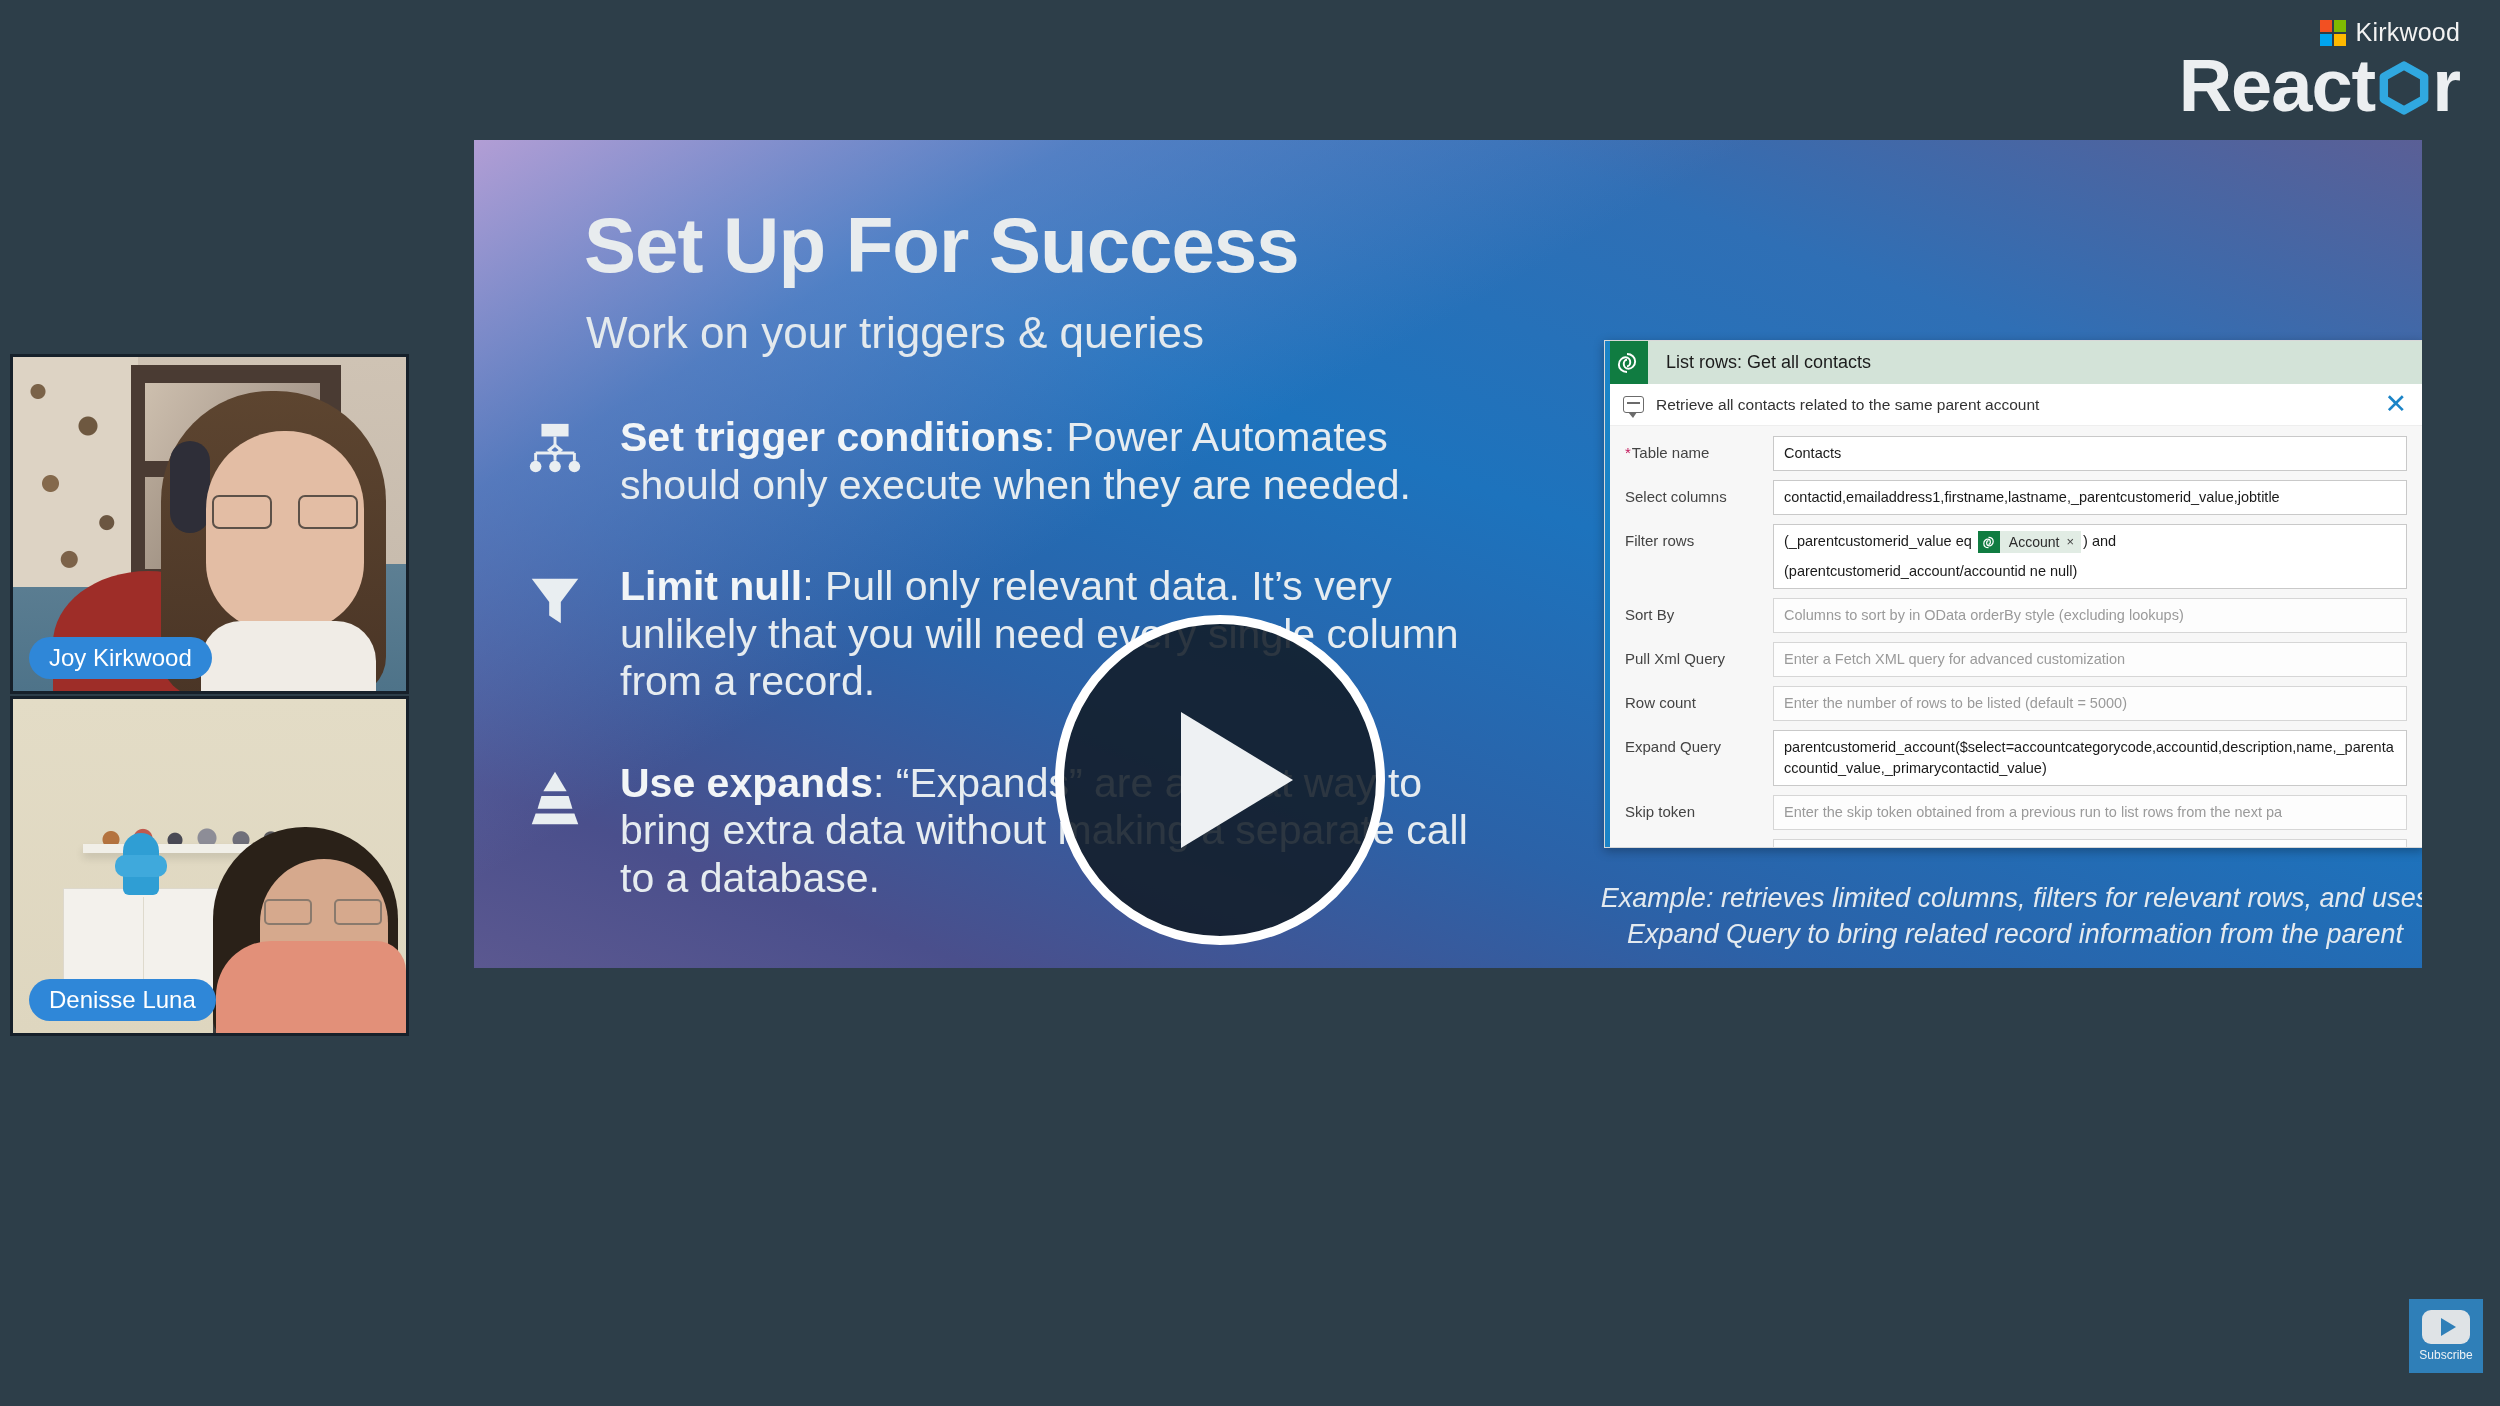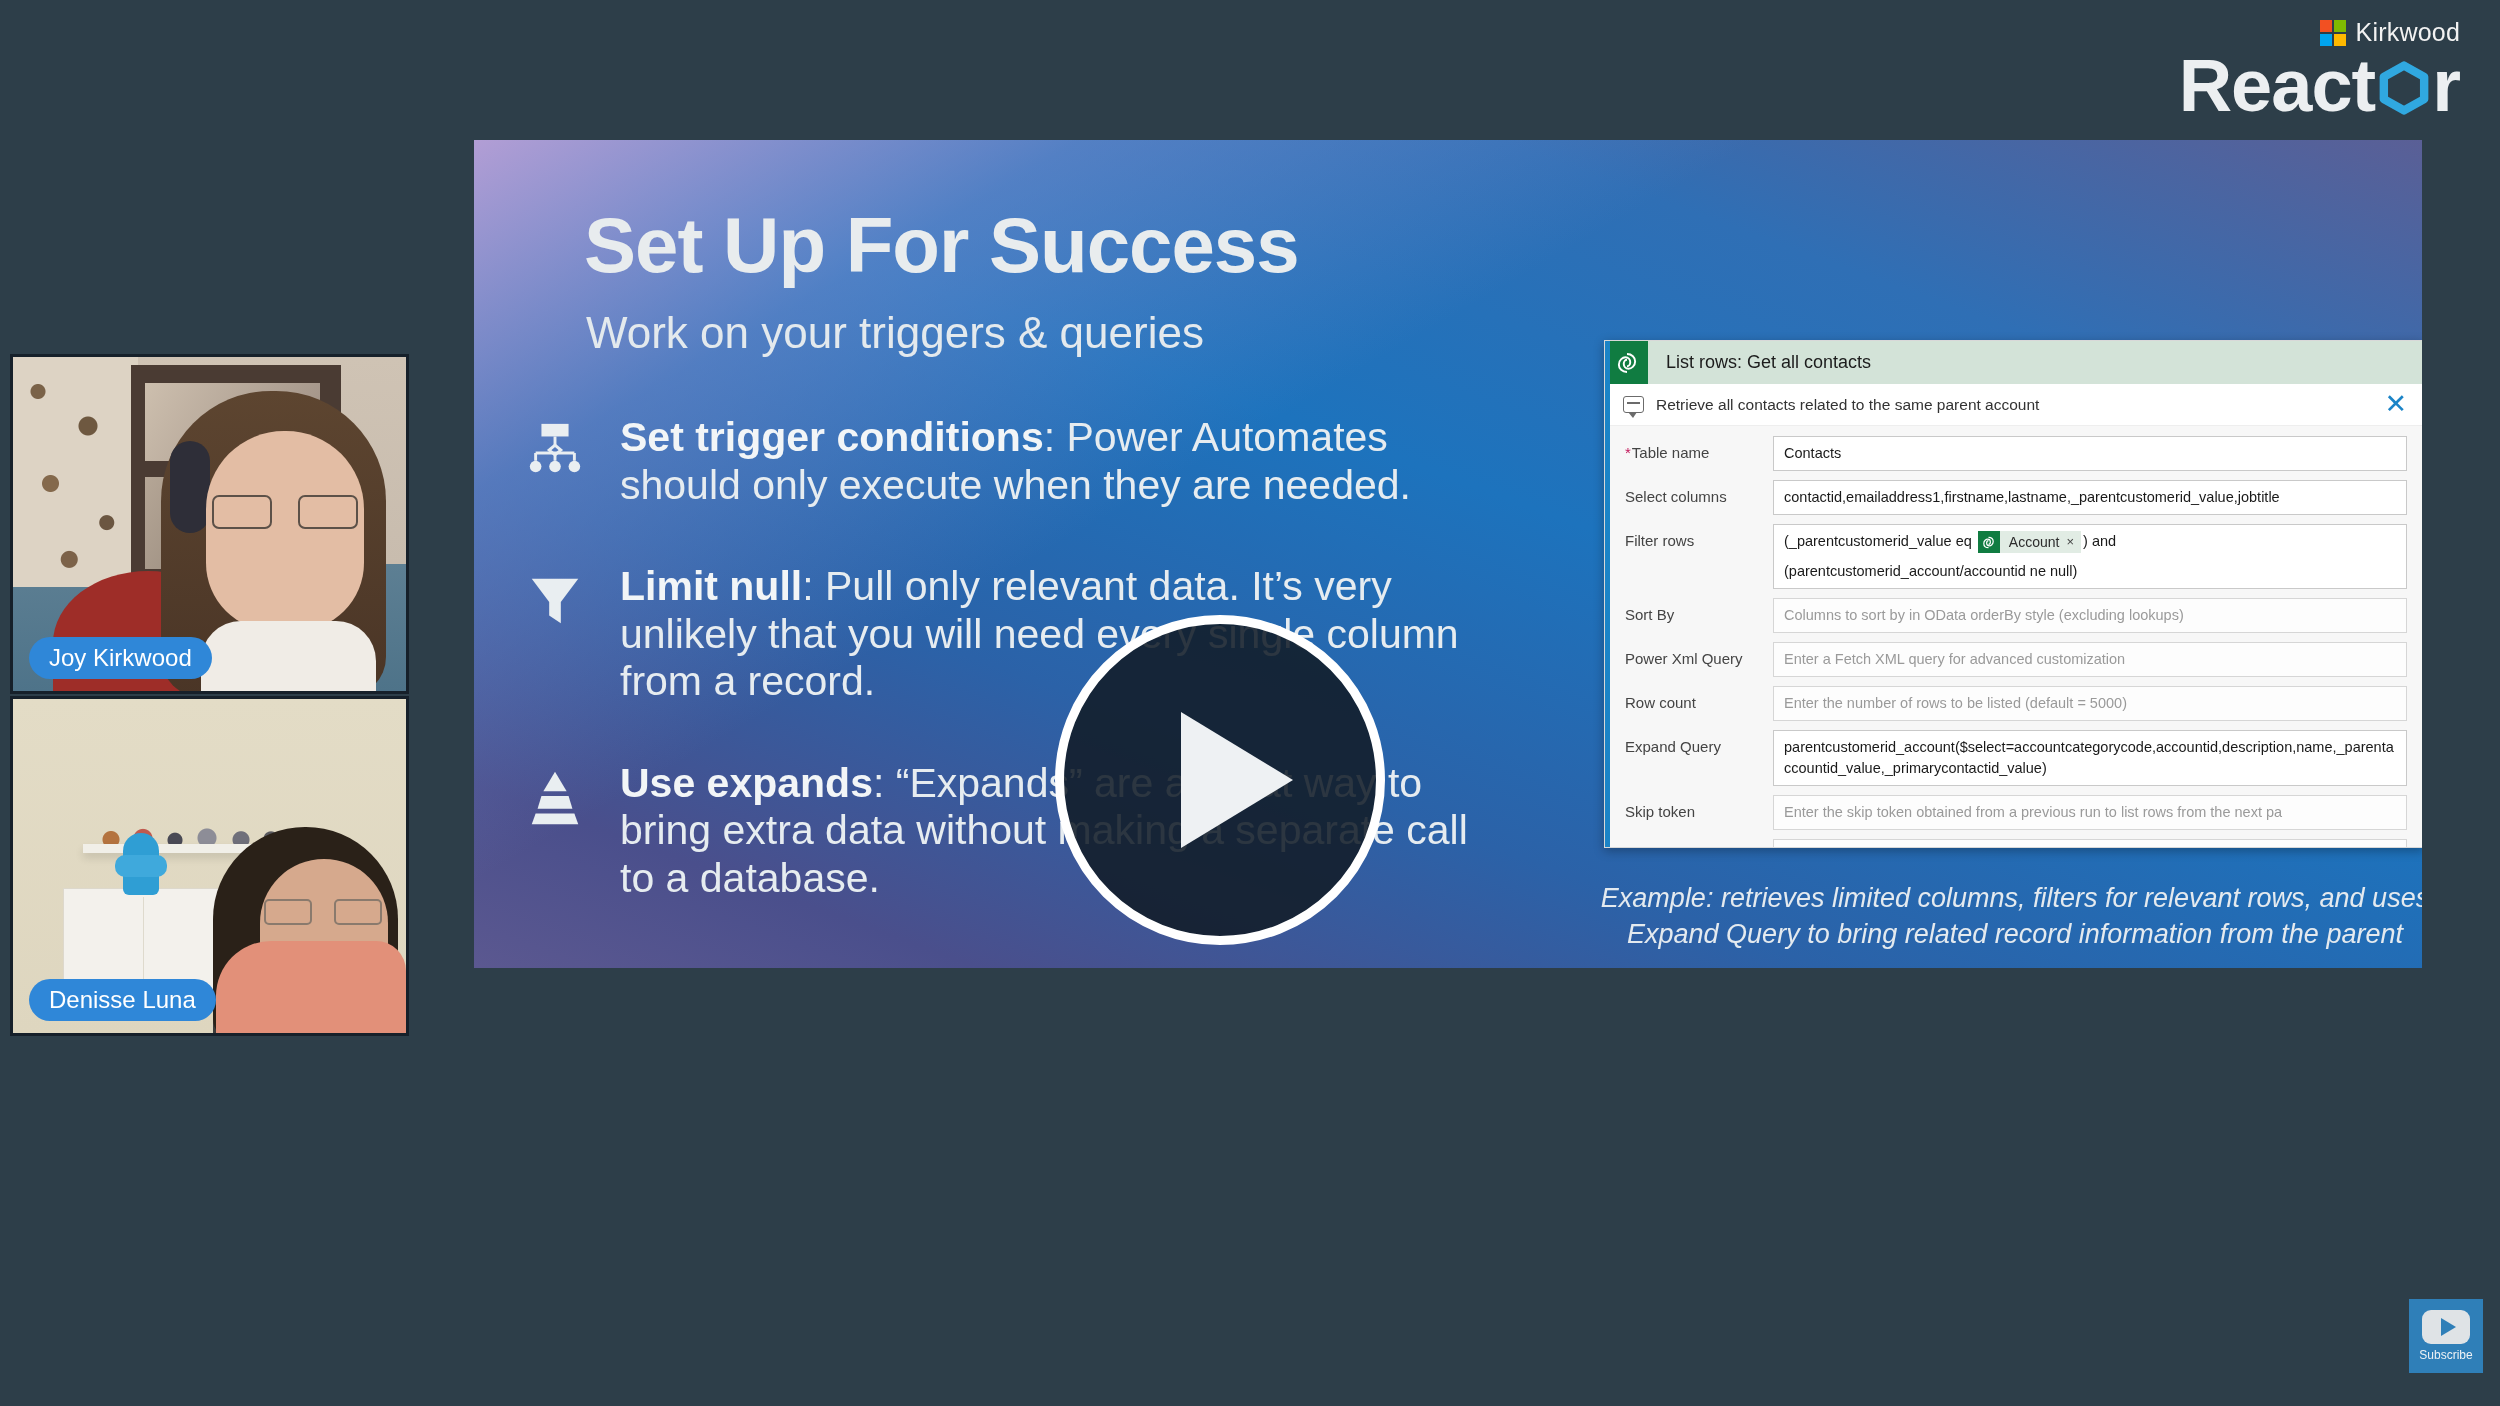--- a/index.html
+++ b/index.html
@@ -251,21 +251,21 @@
             <div style="margin-top:8px">(parentcustomerid_account/accountid ne null)</div>
           </div>
         </div>
 
         <div class="pa-row">
           <div class="pa-label">Sort By</div>
           <div class="pa-field ph">Columns to sort by in OData orderBy style (excluding lookups)</div>
         </div>
 
         <div class="pa-row">
-          <div class="pa-label">Power Xml Query</div>
+          <div class="pa-label">Pull Xml Query</div>
           <div class="pa-field ph">Enter a Fetch XML query for advanced customization</div>
         </div>
 
         <div class="pa-row">
           <div class="pa-label">Row count</div>
           <div class="pa-field ph">Enter the number of rows to be listed (default = 5000)</div>
         </div>
 
         <div class="pa-row">
           <div class="pa-label">Expand Query</div>

